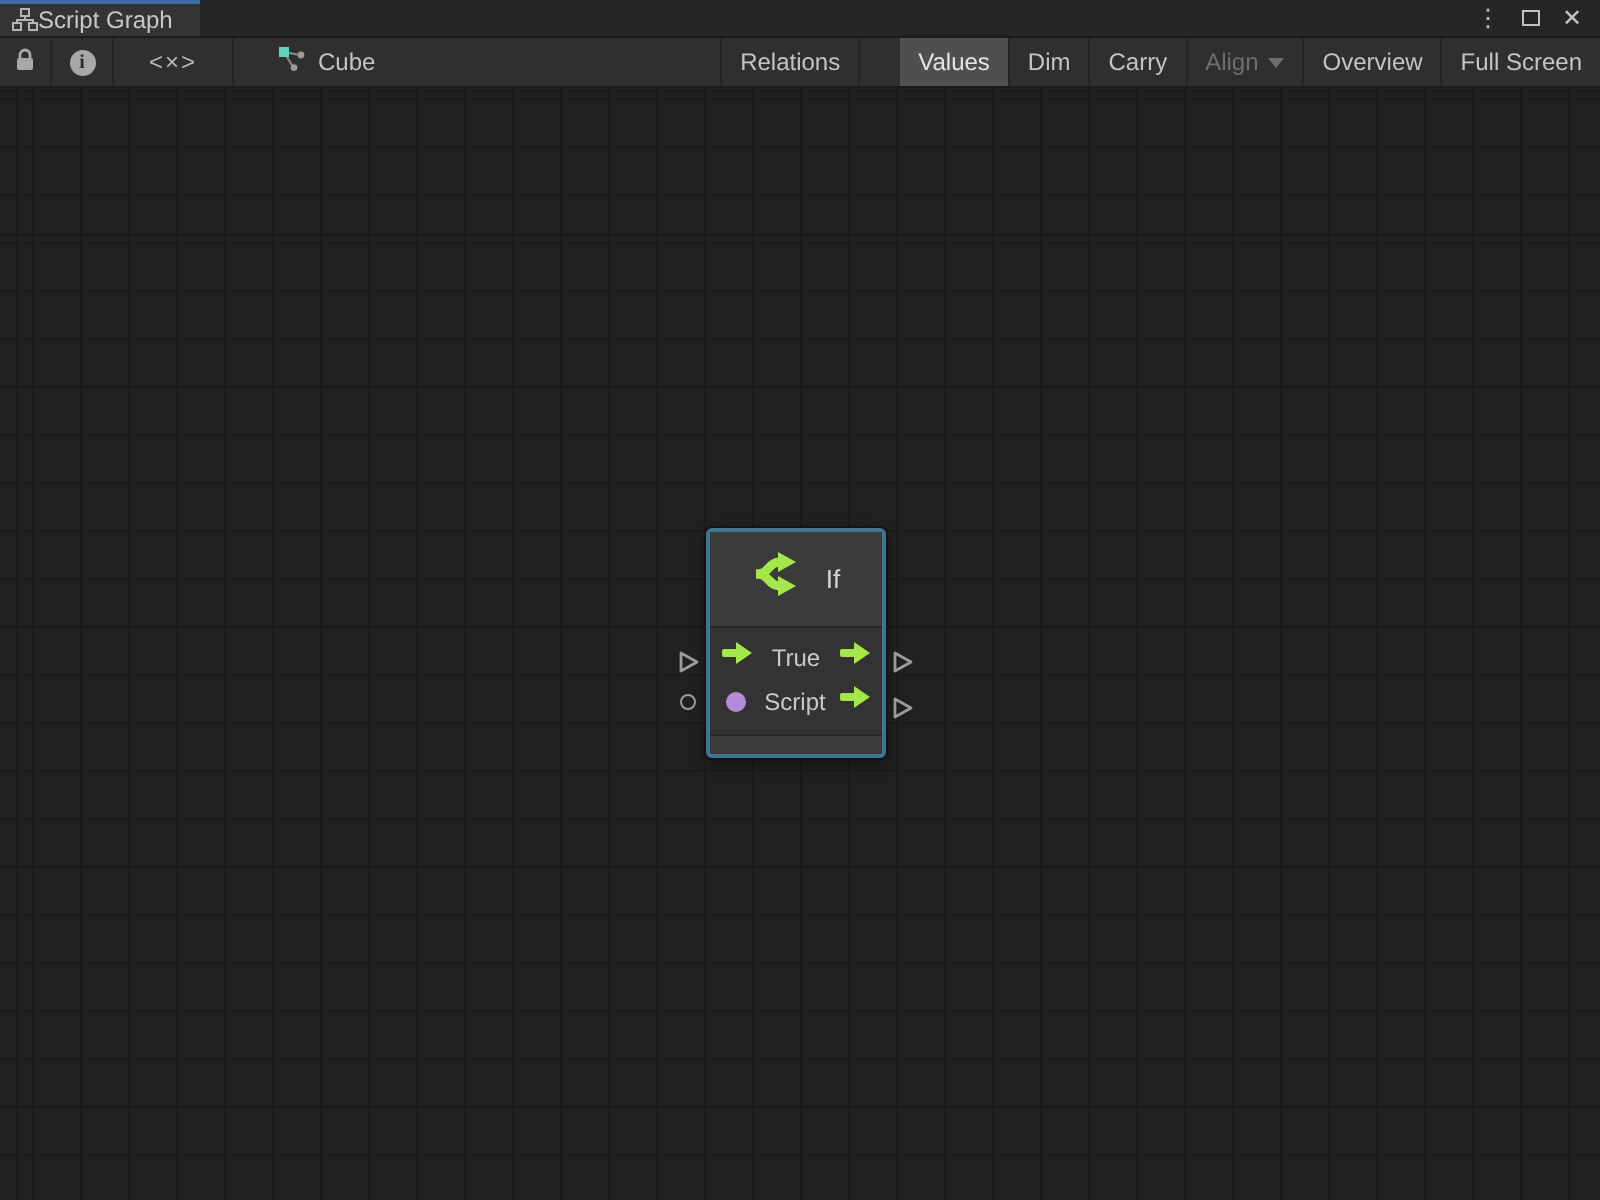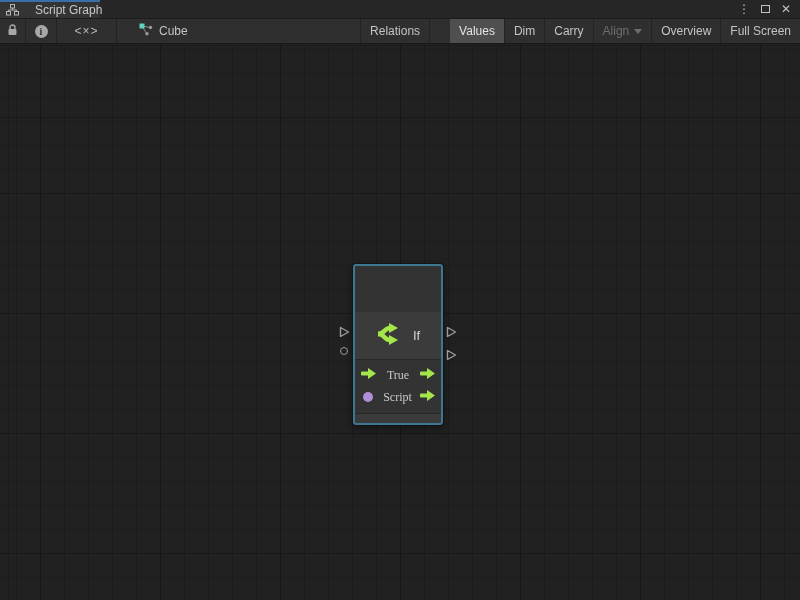--- a/index.html
+++ b/index.html
@@ -5,21 +5,21 @@
   * { margin:0; padding:0; box-sizing:border-box; }
   html,body { width:800px; height:600px; overflow:hidden; background:#1a1a1a;
               font-family:"Liberation Sans", sans-serif; }
   .window { position:relative; width:800px; height:600px; background:#212121; }
 
   
   .tabbar { position:absolute; top:0; left:0; width:800px; height:19px;
             background:#262626; border-bottom:1px solid #1c1c1c;
             display:flex; align-items:stretch; }
   .tab { width:100px; background:#343434; border-top:2px solid #3a6ea8;
-         display:flex; align-items:center; gap:16px; padding:0 6px; }
+         display:flex; align-items:center; gap:0; padding:0 6px; }
   .tab-label { font-size:12px; color:#c8c8c8; white-space:nowrap; }
   .tab-icon svg { display:block; }
   .win-controls { margin-left:auto; display:flex; align-items:center;
                   gap:11px; padding-right:9px; color:#c2c2c2; }
   .kebab { font-size:12px; line-height:1; }
   .maxbox { width:9px; height:8px; border:1.5px solid #c2c2c2; display:inline-block; }
   .closex { font-size:12px; line-height:1; }
 
   
   .toolbar { position:absolute; top:19px; left:0; width:800px; height:25px;
@@ -59,24 +59,24 @@
               repeating-linear-gradient(0deg,  #181818 0 1px, transparent 1px 120px),
               repeating-linear-gradient(90deg, #1c1c1c 0 1px, transparent 1px 24px),
               repeating-linear-gradient(0deg,  #1c1c1c 0 1px, transparent 1px 24px);
             background-position: 40px 0, 0 74px, 16px 0, 0 2px; }
 
   
   .node { position:absolute; left:353px; top:220px; width:90px;
           border:2px solid #3d7791; border-radius:3px; background:#333333;
           box-shadow:0 0 0 1px #141414, 0 3px 10px rgba(0,0,0,.45); }
   .node-header { height:48px; background:#3b3b3b; border-bottom:1px solid #282828;
-                 display:flex; align-items:center; justify-content:center; gap:9px;margin-top:46px; }
+                 display:flex; align-items:center; justify-content:center; gap:9px; }
   .node-title { font-size:13px; color:#d6d6d6; }
   .node-body { padding:4px 0 5px; }
-  .port-row { height:22px; display:flex; align-items:center; padding:0 5px;font-family:Liberation Serif, serif; }
+  .port-row { height:22px; display:flex; align-items:center; padding:0 5px; }
   .port-label { flex:1; text-align:center; font-size:12px; color:#c9c9c9; }
   .bool-dot { width:10px; height:10px; border-radius:50%; background:#b08cd9;
               margin:0 3px; }
   .node-footer { height:10px; background:#3b3b3b; border-top:1px solid #282828;
                  border-radius:0 0 2px 2px; }
   .out-port, .in-port { position:absolute; }
   .in-port-1  { left:-16px; top:58px; }
   .in-port-2  { left:-15px; top:81px; width:8px; height:8px; border-radius:50%;
                 border:1.5px solid #9b9b9b; }
   .out-port-1 { right:-16px; top:58px; }

